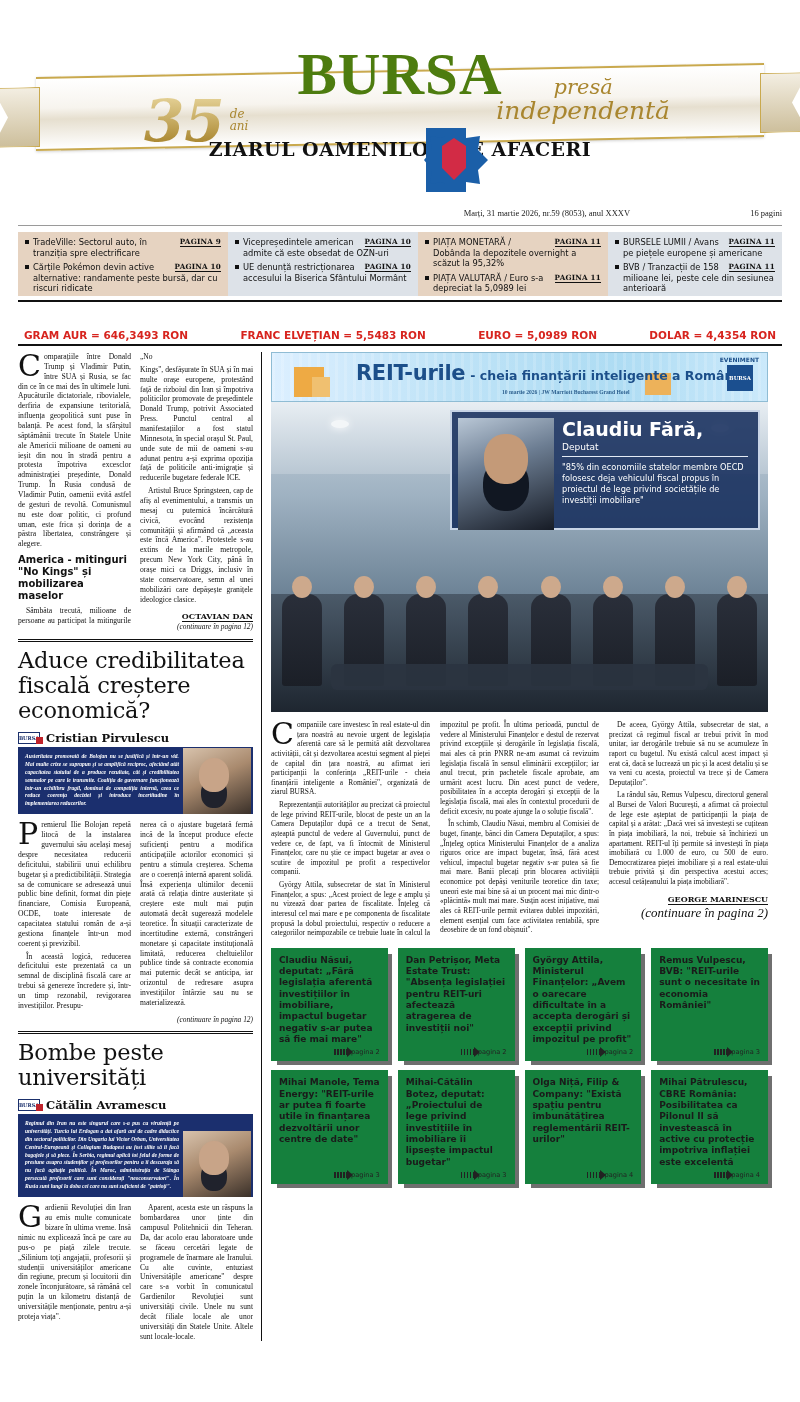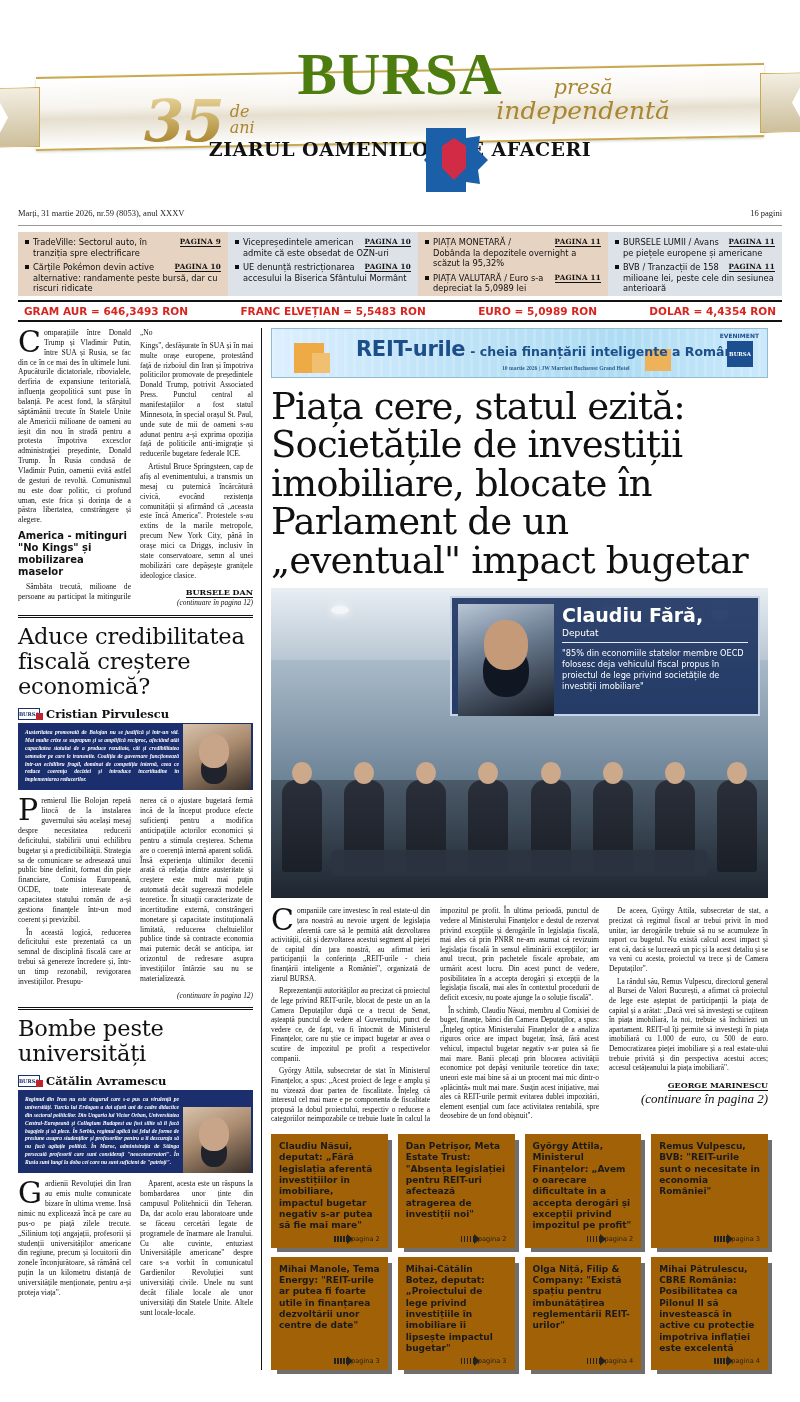--- a/index.html
+++ b/index.html
@@ -30,21 +30,21 @@
   .ribbon:before { left:-44px; clip-path:polygon(0 0,100% 0,100% 100%,0 100%,16px 50%); }
   .ribbon:after  { right:-44px; clip-path:polygon(0 0,100% 0,calc(100% - 16px) 50%,100% 100%,0 100%); }
 
   .anniv { position:absolute; left:126px; top:52px; display:flex; align-items:center; z-index:4; }
   .anniv .num {
     font-family:"DejaVu Serif", serif; font-size:58px; font-style:italic; font-weight:700;
     line-height:.8; color:#b99a49;
     background:linear-gradient(180deg,#e3cf93,#a9862f);
     -webkit-background-clip:text; background-clip:text; -webkit-text-fill-color:transparent;
   }
-  .anniv .de-ani { font-family:"DejaVu Serif", serif; font-style:italic; font-size:16px; color:#a9862f; line-height:1.0; margin-left:5px; padding-bottom:2px; }
+  .anniv .de-ani { font-family:"DejaVu Serif", serif; font-style:italic; font-size:12px; color:#a9862f; line-height:1.0; margin-left:5px; padding-bottom:2px; }
 
   .brand { position:absolute; left:0; right:0; top:0; text-align:center; z-index:5; }
   .brand .word {
     font-family:Liberation Serif, serif; font-weight:700; font-size:59px; letter-spacing:1px;
     line-height:.95; color:#4d7c0f;
   }
   .tagline {
     position:absolute; right:112px; top:30px; z-index:6; text-align:center;
     font-family:"DejaVu Serif", serif; font-style:italic; color:#a9862f; line-height:1.06;
   }
@@ -55,21 +55,21 @@
     position:absolute; left:0; right:0; top:92px; text-align:center; z-index:5;
     font-family:"DejaVu Serif", serif; font-weight:700; font-size:19px; letter-spacing:.5px;
   }
   .rosette {
     position:absolute; left:50%; top:78px; margin-left:18px; width:72px; height:72px; z-index:6;
   }
 
   .dateline {
     position:relative; margin-top:44px; height:18px;
     border-bottom:1px solid #9a9a9a;
-    display:flex; justify-content:space-between; gap:120px; align-items:flex-start;
+    display:flex; justify-content:flex-end; gap:120px; align-items:flex-start;
     font-size:8.5px; color:#222;
   }
 
   
   .teaser-strip { display:flex; margin-top:6px; height:64px; font-family:"DejaVu Sans", sans-serif; }
   .tz { padding:5px 7px 4px 7px; }
   .tz.a { width:210px; background:#e6d3c1; }
   .tz.b { width:190px; background:#dde2e8; }
   .tz.c { width:190px; background:#e6d3c1; }
   .tz.d { width:174px; background:#dde2e8; }
@@ -165,21 +165,21 @@
   .quotebox .qtext { font-family:"DejaVu Sans", sans-serif; font-size:8.2px; line-height:1.33; margin-top:5px; }
 
   .three-col { column-count:3; column-gap:10px; margin-top:8px; }
   .bt3 { font-size:7.4px; line-height:1.30; text-align:justify; margin:0 0 3px 0; text-indent:8px; }
   .sig { font-family:"DejaVu Serif", serif; font-weight:700; font-size:8px; text-align:right; border-bottom:1px solid #111;
          display:inline-block; float:right; margin-top:4px; }
   .contin2 { font-style:italic; font-size:13px; text-align:right; clear:both; margin-top:1px; }
 
   
   .cards { display:grid; grid-template-columns:repeat(4,1fr); gap:9px 10px; margin-top:10px; }
-  .card { position:relative; background:#a16207; padding:7px 8px 16px 8px; min-height:112px;
+  .card { position:relative; background:#15803d; padding:7px 8px 16px 8px; min-height:112px;
           box-shadow:5px 5px 0 -1px #6f6f6f; }
   .card .ctxt { font-family:"DejaVu Sans", sans-serif; font-weight:700; font-size:9px; line-height:1.26; color:#1a1a1a; }
   .card .cpg { position:absolute; right:8px; bottom:5px; font-family:"DejaVu Sans", sans-serif; font-size:6.6px; color:#222;
                display:flex; align-items:center; gap:3px; }
   .card .cpg .arrow { display:inline-block; width:14px; height:6px; position:relative;
       background:repeating-linear-gradient(90deg,#222 0 1.5px,transparent 1.5px 3px); }
   .card .cpg .arrow:after { content:""; position:absolute; right:-5px; top:-2px; border-left:6px solid #222;
       border-top:5px solid transparent; border-bottom:5px solid transparent; }
 </style>
 </head>
@@ -266,41 +266,41 @@
         </li>
         <li>
           <span class="pg">PAGINA 11</span>
           <span>BVB / Tranzacții de 158 milioane lei, peste cele din sesiunea anterioară</span>
         </li>
       </ul>
     </div>
   </div>
 
   <div class="rates-wrap">
-    <div class="rates" style="color: rgb(215, 36, 30);">
+    <div class="rates" style="color: rgb(215, 36, 30); margin-top: 24px;">
       <span>GRAM AUR = 646,3493 RON</span>
       <span>FRANC ELVEȚIAN = 5,5483 RON</span>
       <span>EURO = 5,0989 RON</span>
       <span>DOLAR = 4,4354 RON</span>
     </div>
   </div>
 
   <div class="body-grid">
 
     <div class="col-left">
 
       <div>
         <div class="two-col">
           <p class="bt dropcap nofirst">Comparațiile între Donald Trump și Vladimir Putin, între SUA și Rusia, se fac din ce în ce mai des în ultimele luni. Apucăturile dictatoriale, ribovialele, derfiria de expansiune teritorială, influența geopolitică sunt puse în balanță. Pe acest fond, la sfârșitul săptămânii trecute în Statele Unite ale Americii milioane de oameni au ieșit din nou în stradă pentru a protesta împotriva excesclor administrației președinte, Donald Trump. În Rusia condusă de Vladimir Putin, oamenii evită astfel de gesturi de revoltă. Comunismul nu este doar politic, ci profund uman, este frica și dorința de a păstra libertatea, constrângere și alegere.</p>
           <p class="subhead-in">America - mitinguri "No Kings" și mobilizarea maselor</p>
           <p class="bt">Sâmbăta trecută, milioane de persoane au participat la mitingurile „No</p>
           <p class="bt nofirst">Kings", desfășurate în SUA și în mai multe orașe europene, protestând față de rizboiul din Iran și împotriva politicilor promovate de președintele Donald Trump, potrivit Associated Press. Punctul central al manifestațiilor a fost statul Minnesota, în special orașul St. Paul, unde sute de mii de oameni s-au adunat pentru a-și exprima opoziția față de politicile anti-imigrație și reducerile bugetare federale ICE.</p>
           <p class="bt">Artistul Bruce Springsteen, cap de afiș al evenimentului, a transmis un mesaj cu puternică încărcătură civică, evocând rezistența comunității și afirmând că „aceasta este încă America". Protestele s-au extins de la marile metropole, precum New York City, până în orașe mici ca Driggs, inclusiv în state conservatoare, semn al unei mobilizări care depășește granițele ideologice clasice.</p>
           <div style="text-align:right">
-            <span class="sig">BURSELE DAN</span>
+            <span class="sig">OCTAVIAN DAN</span>
           </div>
           <p class="contin">(continuare în pagina 12)</p>
         </div>
       </div>
 
       <div class="rule2"></div>
 
       <div>
         <h2 class="lh">Aduce credibilitatea fiscală creștere economică?</h2>
         <div class="author-bar">
@@ -349,21 +349,20 @@
         <div class="blk" style="right:96px;bottom:6px;width:26px;height:22px;background:#edb25a;"></div>
         <div class="txt">
           <span class="t-big">REIT-urile</span>
           <span class="t-small">- cheia finanțării inteligente a României</span>
         </div>
         <div class="t-sub">10 martie 2026 | JW Marriott Bucharest Grand Hotel</div>
         <div class="ev">EVENIMENT</div>
         <div class="bursa-badge"></div>
       </div>
 
-      <h1 class="main-head">Piața cere, statul ezită: Societățile de investiții imobiliare, blocate în Parlament de un „eventual" impact bugetar</h1>
 
       <div class="photo">
         <div class="ceiling"></div>
         <div class="lamp" style="left:60px;top:18px;"></div>
         <div class="lamp" style="left:190px;top:14px;"></div>
         <div class="lamp" style="left:330px;top:18px;"></div>
         <div class="lamp" style="left:440px;top:22px;"></div>
         <div class="stage"></div>
         <div class="panelists">
           <div class="pz"></div>

